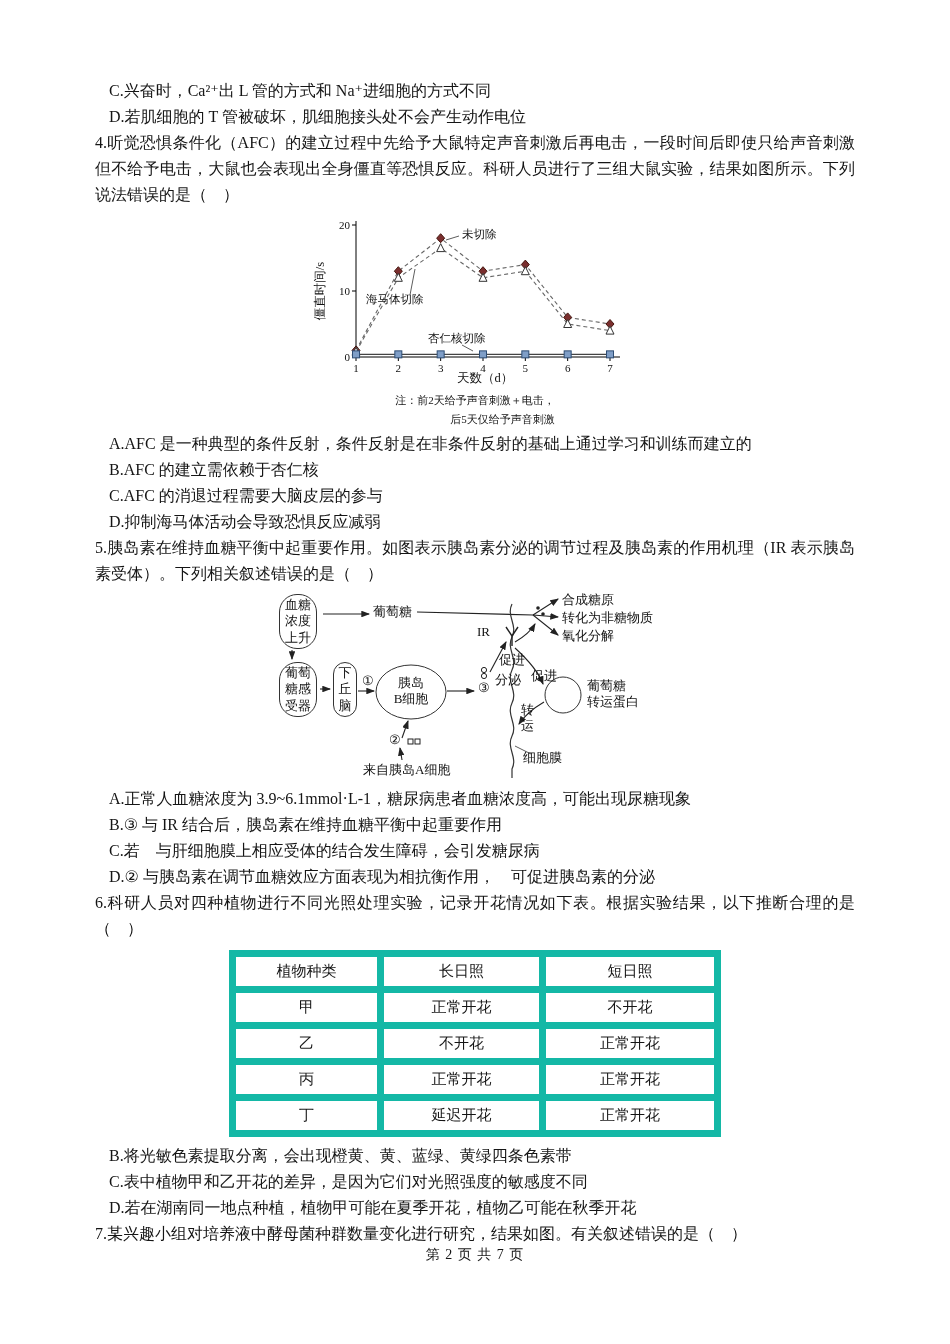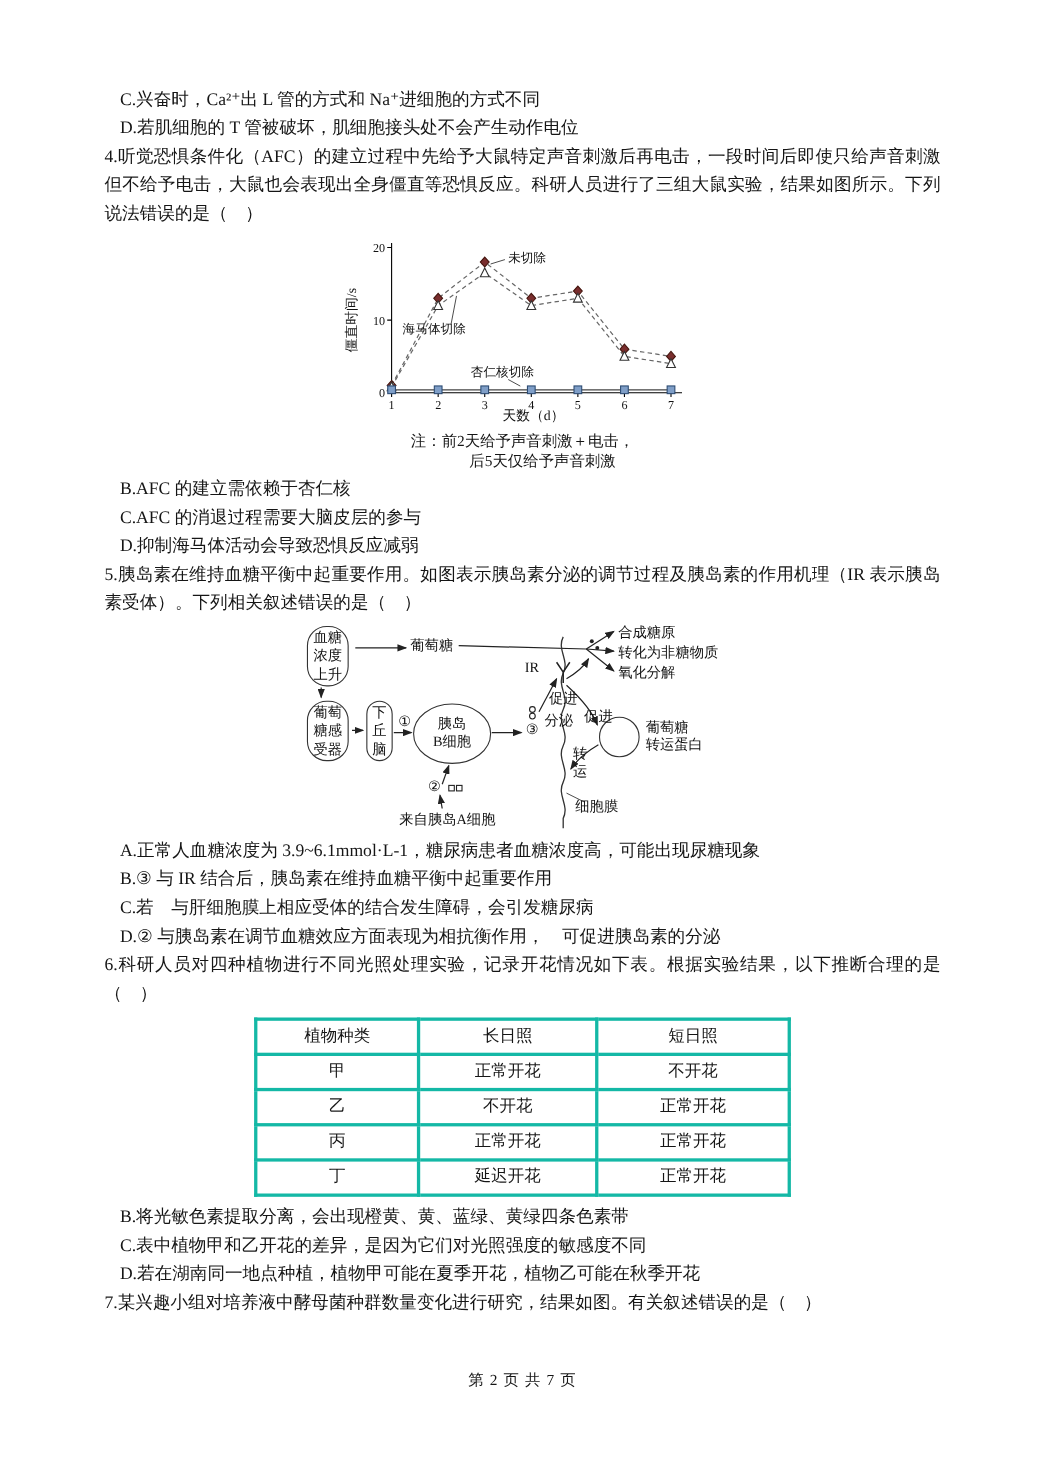--- a/index.html
+++ b/index.html
@@ -20,34 +20,34 @@
   .stem{line-height:26px;text-align:justify;}
   .options > div{line-height:26px;padding-left:14px;text-align:justify;}
 
   
   .figure{text-align:center;margin:3px 0 2px;}
   .figure svg{display:inline-block;}
   svg text{font-family:"Liberation Serif","DejaVu Serif",serif;fill:#111;}
   .tick{font-size:11px;}
   .axis-label{font-size:12.5px;}
   .callout{font-size:11.5px;}
-  .chart-note{font-size:14px;line-height:19px;width:fit-content;margin:2px auto 0;text-align:center;}
+  .chart-note{font-size:11px;line-height:19px;width:fit-content;margin:2px auto 0;text-align:right;}
   .chart-note .note2{padding-left:2.6em;}
 
   
   .diagram{position:relative;width:400px;height:190px;margin:5px auto 4px;font-size:13px;line-height:1.25;}
   .diagram svg{position:absolute;left:0;top:0;}
   .dg{position:absolute;white-space:pre-line;color:#111;border-radius:18px;}
   .dg-box{border:1px solid #333;padding:2px 4px;text-align:center;box-sizing:border-box;}
   .ar{stroke:#222;stroke-width:1.1;fill:none;}
 
   
   .flower-table{border-collapse:collapse;margin:8px auto 6px;}
   .flower-table th,.flower-table td{
-    border:3px solid #14b8a6;font-weight:normal;font-size:15px;
+    border:7px solid #14b8a6;font-weight:normal;font-size:15px;
     text-align:center;padding:4px 0;line-height:21px;
   }
 
   .footer{position:absolute;left:0;right:0;bottom:80px;text-align:center;font-size:14px;letter-spacing:1px;}
 </style>
 </head>
 <body>
 
 <div class="page">
 
@@ -120,20 +120,21 @@
       <text class="callout" x="118" y="131">杏仁核切除</text>
       <line x1="152" y1="134" x2="163" y2="140" stroke="#333" stroke-width="0.8"></line>
     </svg>
     <div class="chart-note">
       <div>注：前2天给予声音刺激＋电击，</div>
       <div class="note2">后5天仅给予声音刺激</div>
     </div>
   </div>
 
   <div class="options">
+    <div>A.AFC 是一种典型的条件反射，条件反射是在非条件反射的基础上通过学习和训练而建立的</div>
     <div>B.AFC 的建立需依赖于杏仁核</div>
     <div>C.AFC 的消退过程需要大脑皮层的参与</div>
     <div>D.抑制海马体活动会导致恐惧反应减弱</div>
   </div>
 
   <div class="stem">5.胰岛素在维持血糖平衡中起重要作用。如图表示胰岛素分泌的调节过程及胰岛素的作用机理（IR 表示胰岛素受体）。下列相关叙述错误的是（　）</div>
 
   <div class="diagram">
     <svg viewBox="0 0 400 190" width="400" height="190">
       <defs>

